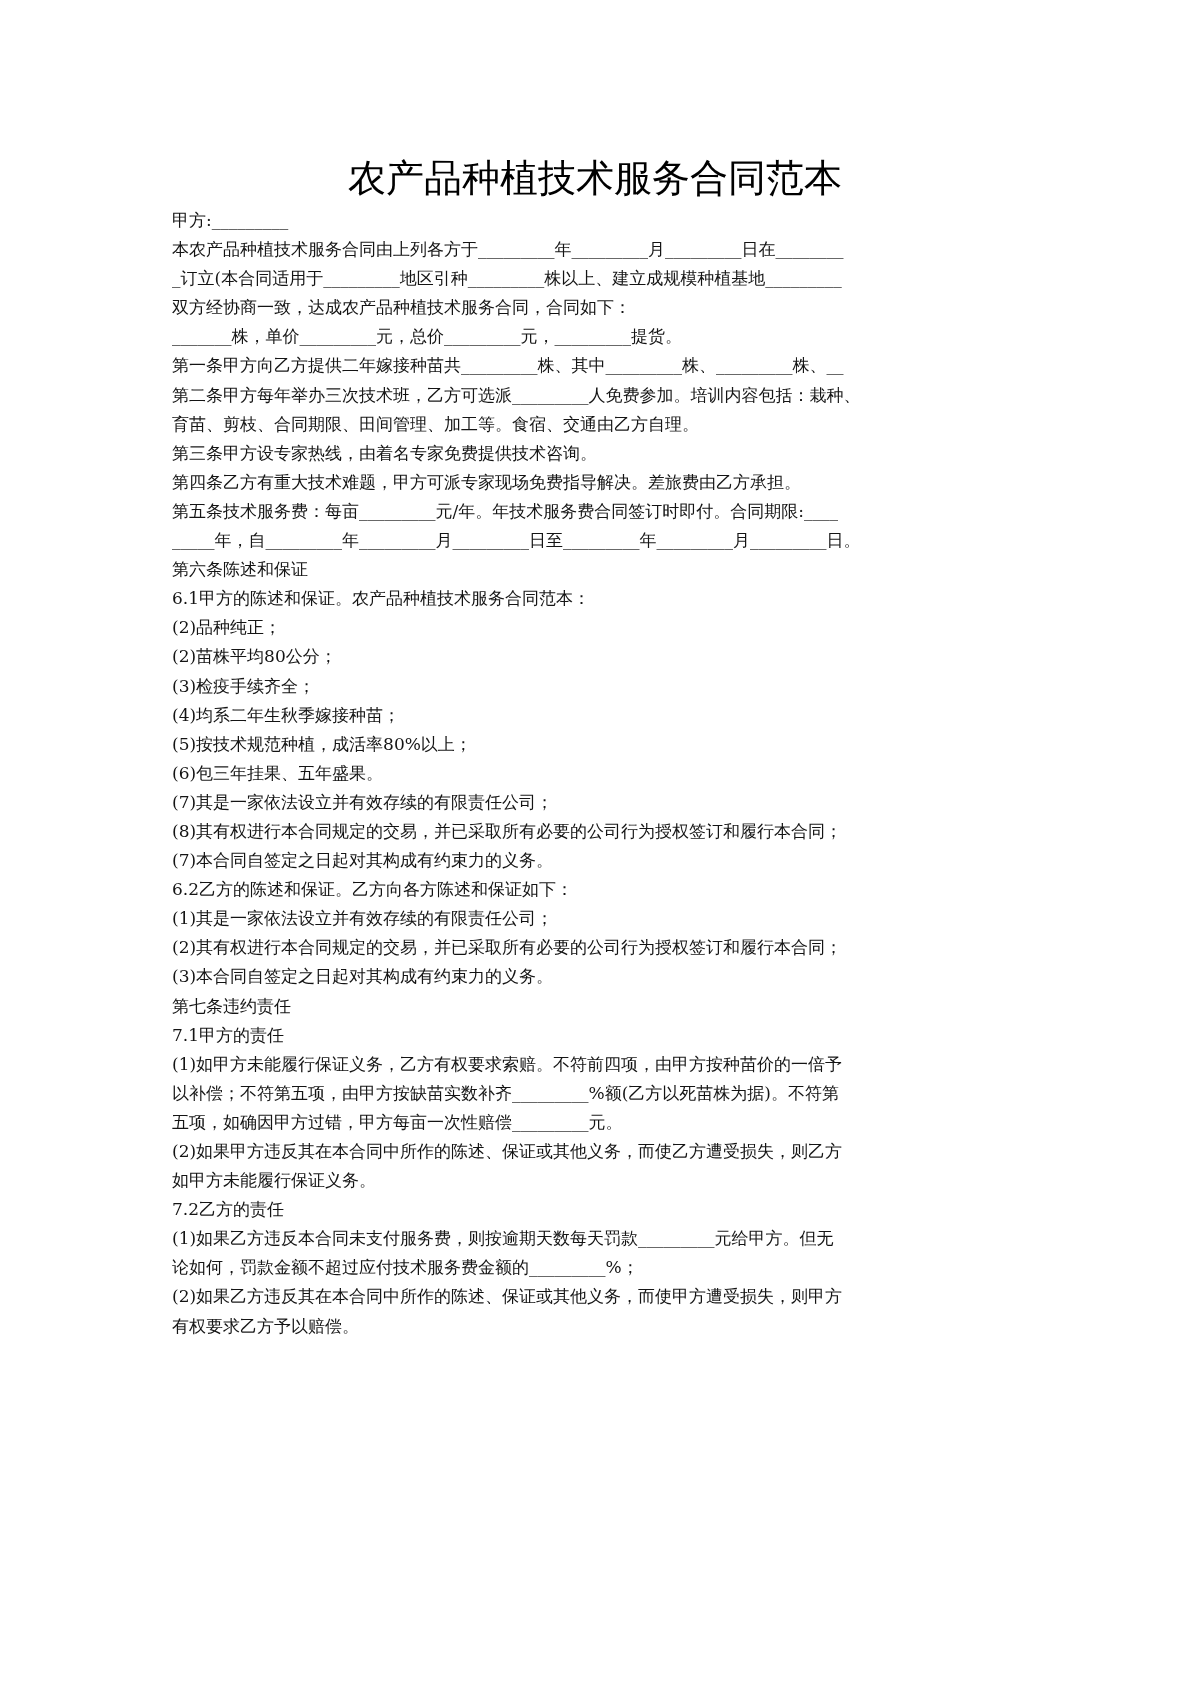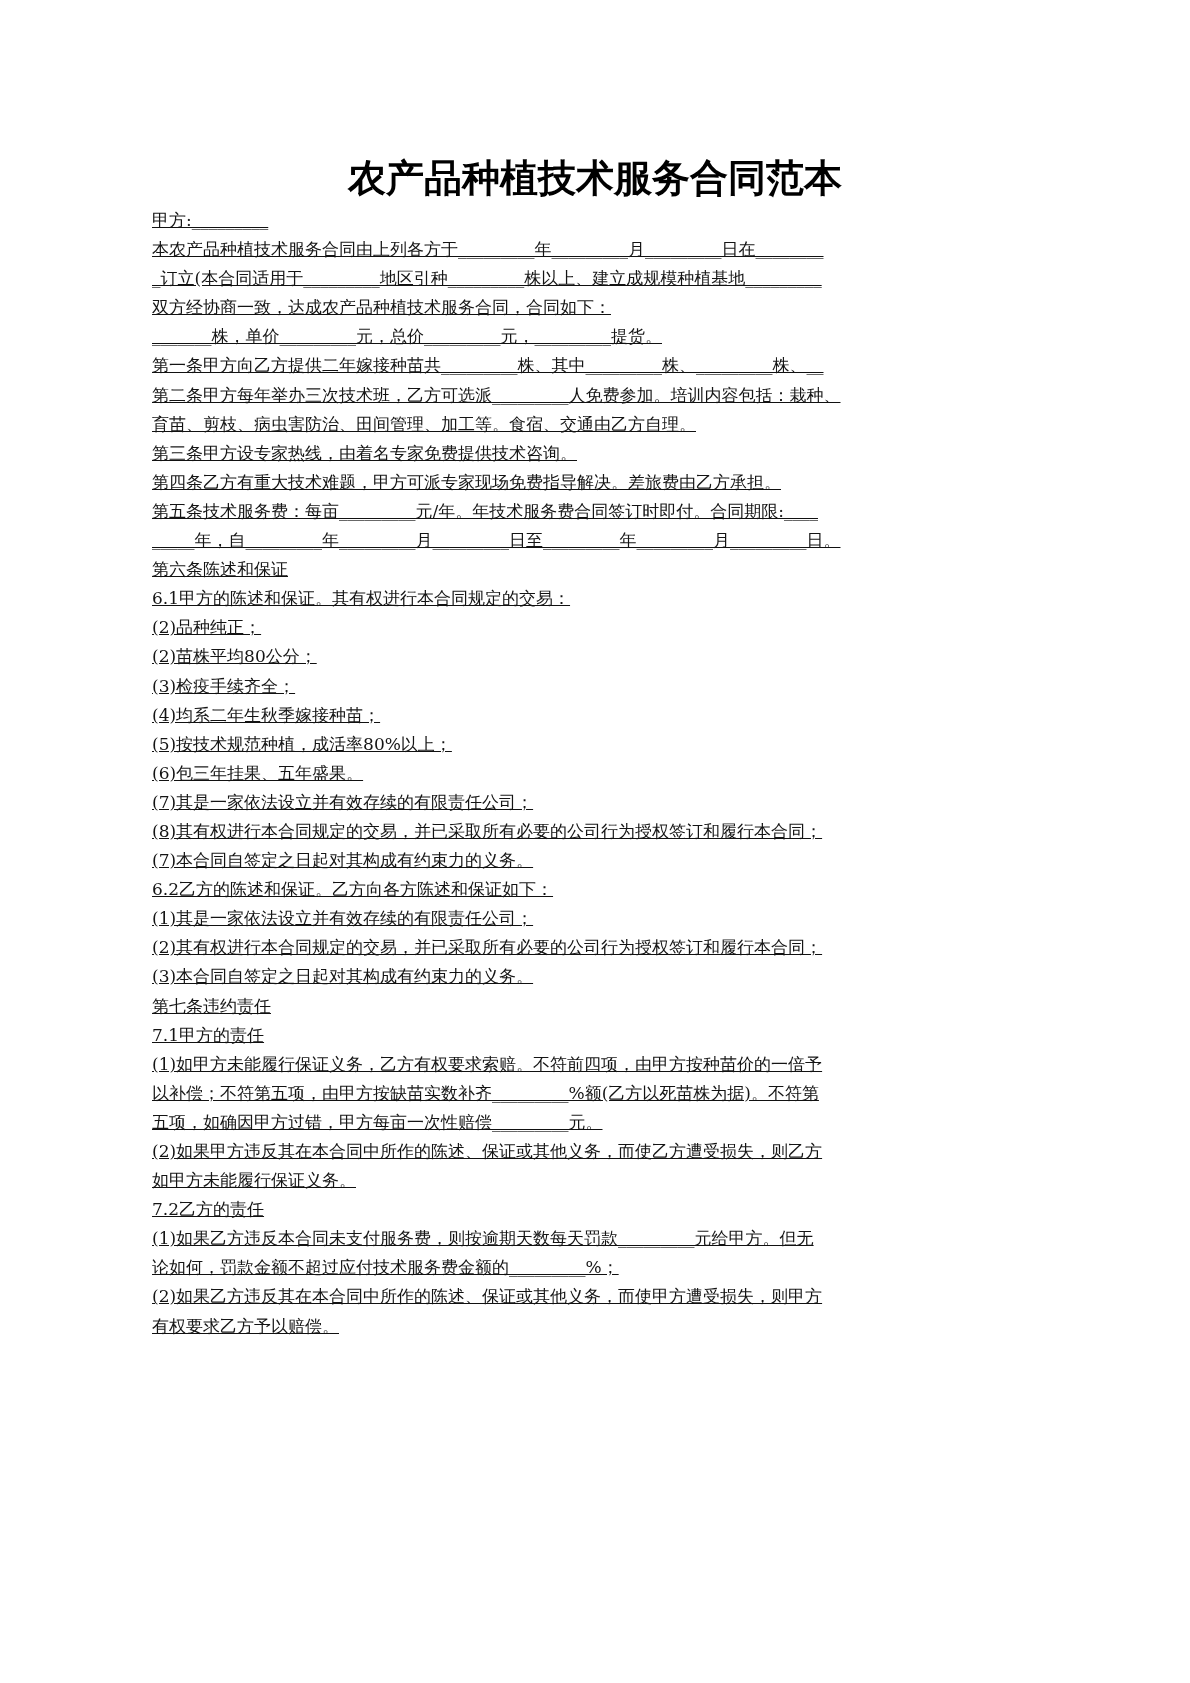--- a/index.html
+++ b/index.html
@@ -23,32 +23,31 @@
       height: 1683px;
       background: #ffffff;
     }
     .title {
       position: absolute;
       left: 0;
       top: 154px;
       width: 1190px;
       text-align: center;
       font-family: "DejaVu Sans", "Liberation Sans", sans-serif;
-      font-weight: bold;
+      font-weight: normal;
       font-size: 38px;
       line-height: 48px;
       letter-spacing: 0px;
       color: #000000;
     }
     .body {
       position: absolute;
-      left: 152px;
+      left: 172px;
       top: 206px;
       width: 776px;
-      text-decoration: underline;
     }
     .line {
       height: 29.1px;
       line-height: 29.1px;
       font-size: 17px;
       white-space: pre;
       overflow: visible;
       color: #141414;
     }
   </style>
@@ -59,27 +58,27 @@
   <div class="title">农产品种植技术服务合同范本</div>
 
   <div class="body">
     <div class="line">甲方:_________</div>
     <div class="line">本农产品种植技术服务合同由上列各方于_________年_________月_________日在________</div>
     <div class="line">_订立(本合同适用于_________地区引种_________株以上、建立成规模种植基地_________</div>
     <div class="line">双方经协商一致，达成农产品种植技术服务合同，合同如下：</div>
     <div class="line">_______株，单价_________元，总价_________元，_________提货。</div>
     <div class="line">第一条甲方向乙方提供二年嫁接种苗共_________株、其中_________株、_________株、__</div>
     <div class="line">第二条甲方每年举办三次技术班，乙方可选派_________人免费参加。培训内容包括：栽种、</div>
-    <div class="line">育苗、剪枝、病虫害防治、田间管理、加工等。食宿、交通由乙方自理。</div>
+    <div class="line">育苗、剪枝、合同期限、田间管理、加工等。食宿、交通由乙方自理。</div>
     <div class="line">第三条甲方设专家热线，由着名专家免费提供技术咨询。</div>
     <div class="line">第四条乙方有重大技术难题，甲方可派专家现场免费指导解决。差旅费由乙方承担。</div>
     <div class="line">第五条技术服务费：每亩_________元/年。年技术服务费合同签订时即付。合同期限:____</div>
     <div class="line">_____年，自_________年_________月_________日至_________年_________月_________日。</div>
     <div class="line">第六条陈述和保证</div>
-    <div class="line">6.1甲方的陈述和保证。其有权进行本合同规定的交易：</div>
+    <div class="line">6.1甲方的陈述和保证。农产品种植技术服务合同范本：</div>
     <div class="line">(2)品种纯正；</div>
     <div class="line">(2)苗株平均80公分；</div>
     <div class="line">(3)检疫手续齐全；</div>
     <div class="line">(4)均系二年生秋季嫁接种苗；</div>
     <div class="line">(5)按技术规范种植，成活率80%以上；</div>
     <div class="line">(6)包三年挂果、五年盛果。</div>
     <div class="line">(7)其是一家依法设立并有效存续的有限责任公司；</div>
     <div class="line">(8)其有权进行本合同规定的交易，并已采取所有必要的公司行为授权签订和履行本合同；</div>
     <div class="line">(7)本合同自签定之日起对其构成有约束力的义务。</div>
     <div class="line">6.2乙方的陈述和保证。乙方向各方陈述和保证如下：</div>

